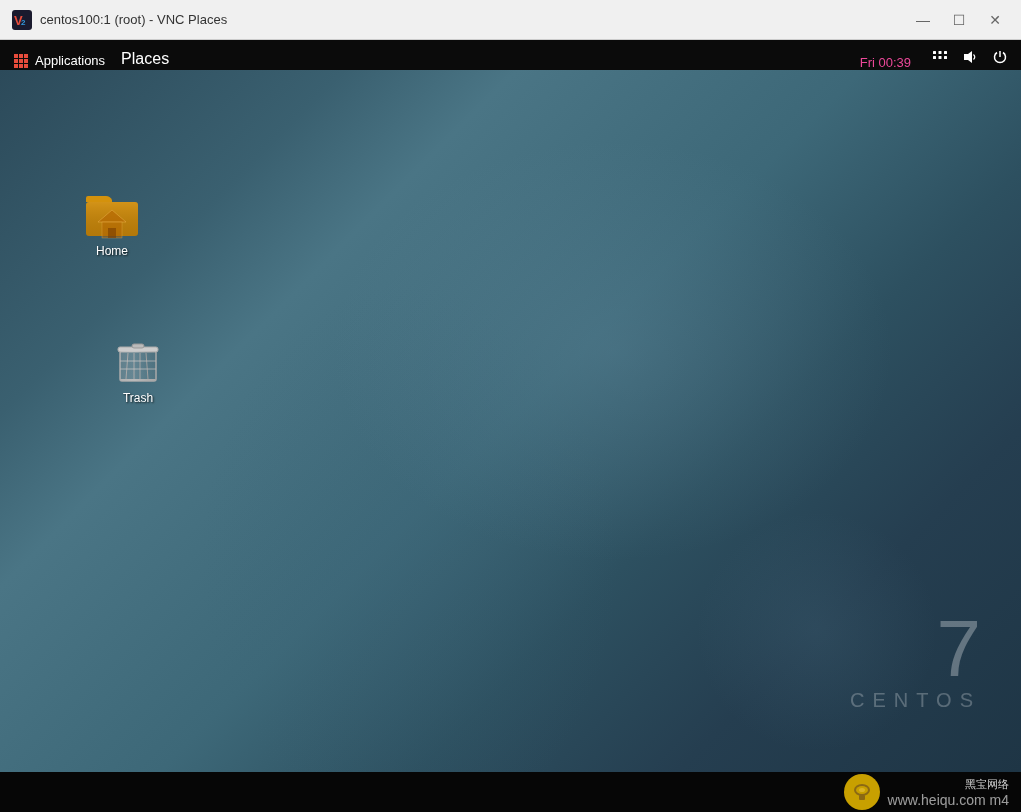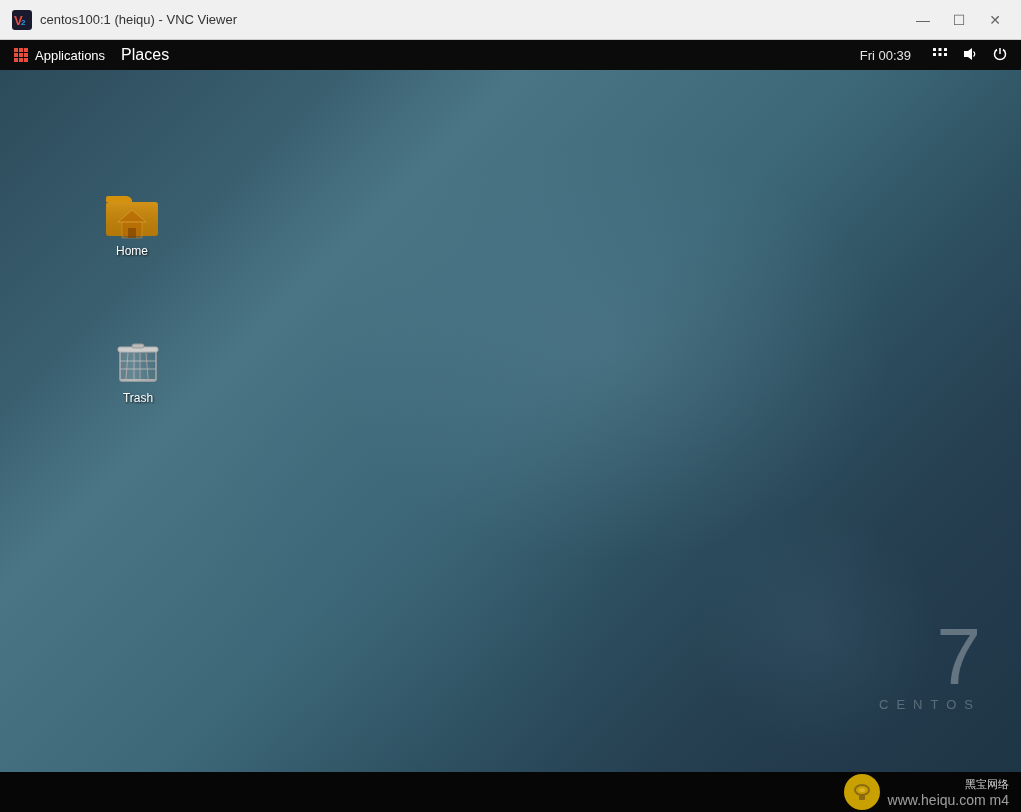--- a/index.html
+++ b/index.html
@@ -62,21 +62,21 @@
       display: flex;
       flex-direction: column;
       overflow: hidden;
     }
 
     
     #gnome-topbar {
       height: 30px;
       background: rgba(0,0,0,0.75);
       display: flex;
-      align-items: center;
+      align-items: flex-end;
       padding: 0 8px;
       flex-shrink: 0;
       gap: 4px;
     }
 
     #applications-btn {
       display: flex;
       align-items: center;
       gap: 5px;
       background: none;
@@ -94,21 +94,21 @@
       color: #fff;
       font-size: 16px;
       cursor: pointer;
       padding: 2px 6px;
       border-radius: 3px;
     }
 
     #topbar-spacer { flex: 1; }
 
     #clock {
-      color: #e5e5e5;
+      color: #ec4899;
       font-size: 13px;
       margin-right: 12px;
       padding-left: 41px;
     }
 
     .topbar-icon {
       color: #fff;
       font-size: 14px;
       cursor: pointer;
       padding: 2px 5px;
@@ -185,21 +185,21 @@
 
     #centos-7 {
       font-size: 80px;
       font-weight: 100;
       color: rgba(255,255,255,0.6);
       line-height: 1;
       font-family: 'Helvetica Neue', Helvetica, Arial, sans-serif;
     }
 
     #centos-text {
-      font-size: 13px;
+      font-size: 20px;
       letter-spacing: 8px;
       color: rgba(255,255,255,0.5);
       font-weight: 300;
       font-family: 'Helvetica Neue', Helvetica, Arial, sans-serif;
     }
 
     
     #bottom-bar {
       height: 40px;
       background: rgba(0,0,0,0.85);
@@ -250,21 +250,21 @@
 
   <div id="title-bar">
     <div id="title-bar-icon">
       
       <svg width="20" height="20" viewBox="0 0 20 20">
         <rect width="20" height="20" rx="3" fill="#1a1a2e"></rect>
         <text x="2" y="15" font-size="13" font-weight="bold" fill="#e74c3c" font-family="Arial">V</text>
         <text x="9" y="15" font-size="8" font-weight="bold" fill="#3498db" font-family="Arial">2</text>
       </svg>
     </div>
-    <span id="title-text">centos100:1 (heiqu) - VNC Viewer</span>
+    <span id="title-text">centos100:1 (root) - VNC Places</span>
     <div id="window-controls">
       <button class="win-btn" id="minimize-btn">—</button>
       <button class="win-btn" id="maximize-btn">☐</button>
       <button class="win-btn" id="close-btn">✕</button>
     </div>
   </div>
 
   <div id="vnc-content">
 
     <div id="gnome-topbar">
@@ -313,21 +313,21 @@
       <span class="topbar-icon">
         <svg width="16" height="16" viewBox="0 0 16 16" fill="none" stroke="white" stroke-width="1.5">
           <path d="M8 2 L8 8"></path>
           <path d="M5 3.5 A5.5 5.5 0 1 0 11 3.5"></path>
         </svg>
       </span>
     </div>
 
     <div id="desktop">
 
-      <div class="desktop-icon" id="home-icon" style="left: 92px; top: 108px; justify-content: space-between;">
+      <div class="desktop-icon" id="home-icon" style="left: 72px; top: 108px; justify-content: space-between;">
         <div class="icon-img">
           <svg width="56" height="56" viewBox="0 0 56 56">
 
             <rect x="2" y="18" width="52" height="34" rx="3" fill="#c8860a"></rect>
             <rect x="2" y="18" width="52" height="34" rx="3" fill="url(#folderGrad)"></rect>
 
             <path d="M2 18 L2 14 Q2 12 4 12 L22 12 Q26 12 28 16 L28 18 Z" fill="#d4920c"></path>
 
             <g transform="translate(10, 22)">
 

